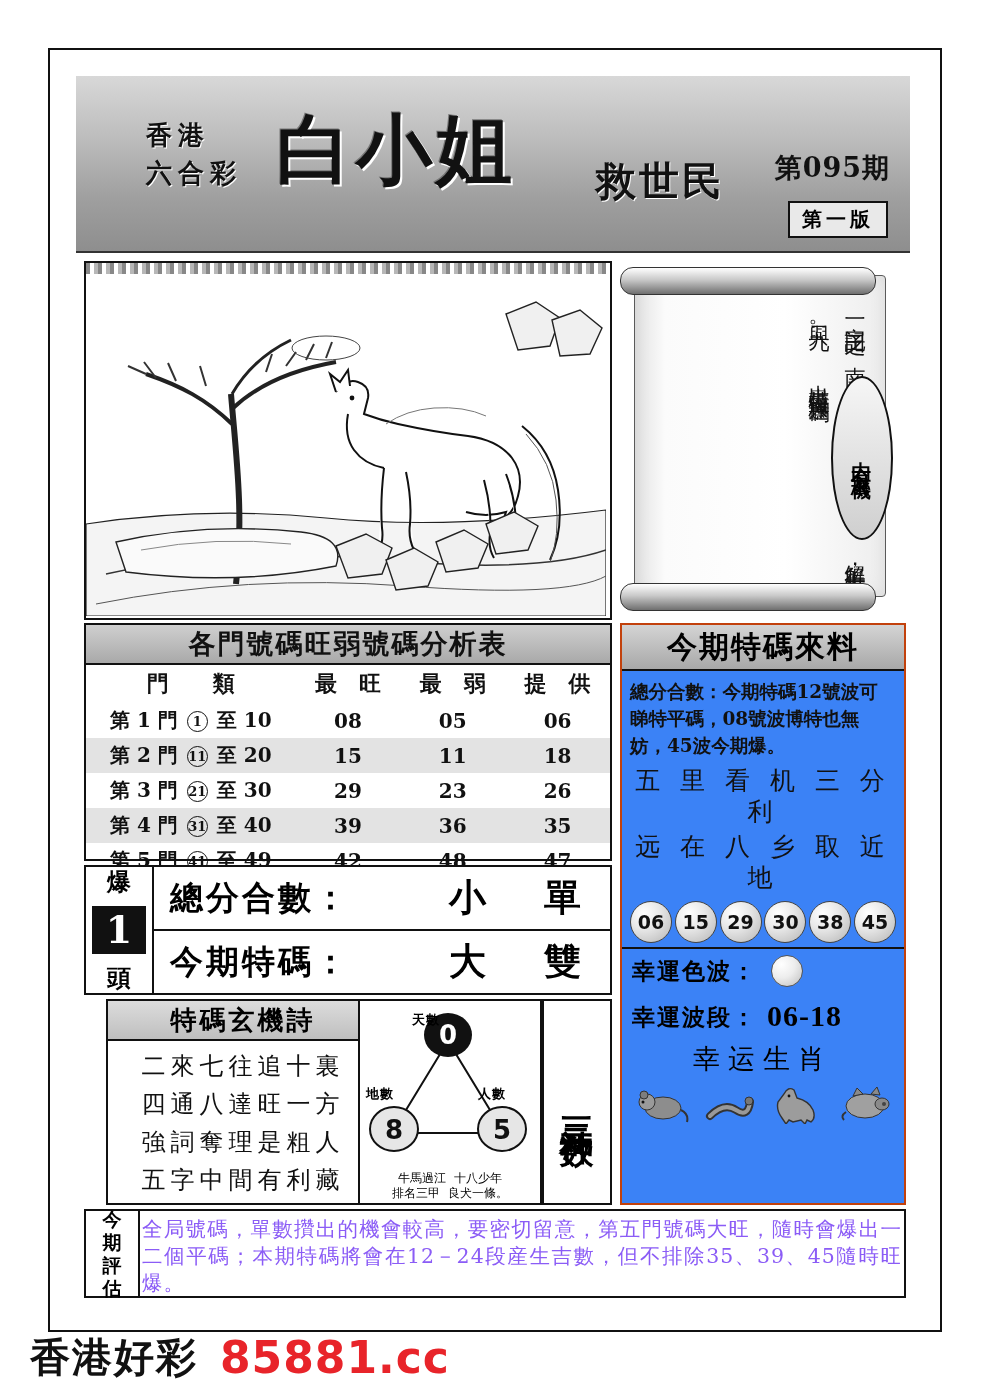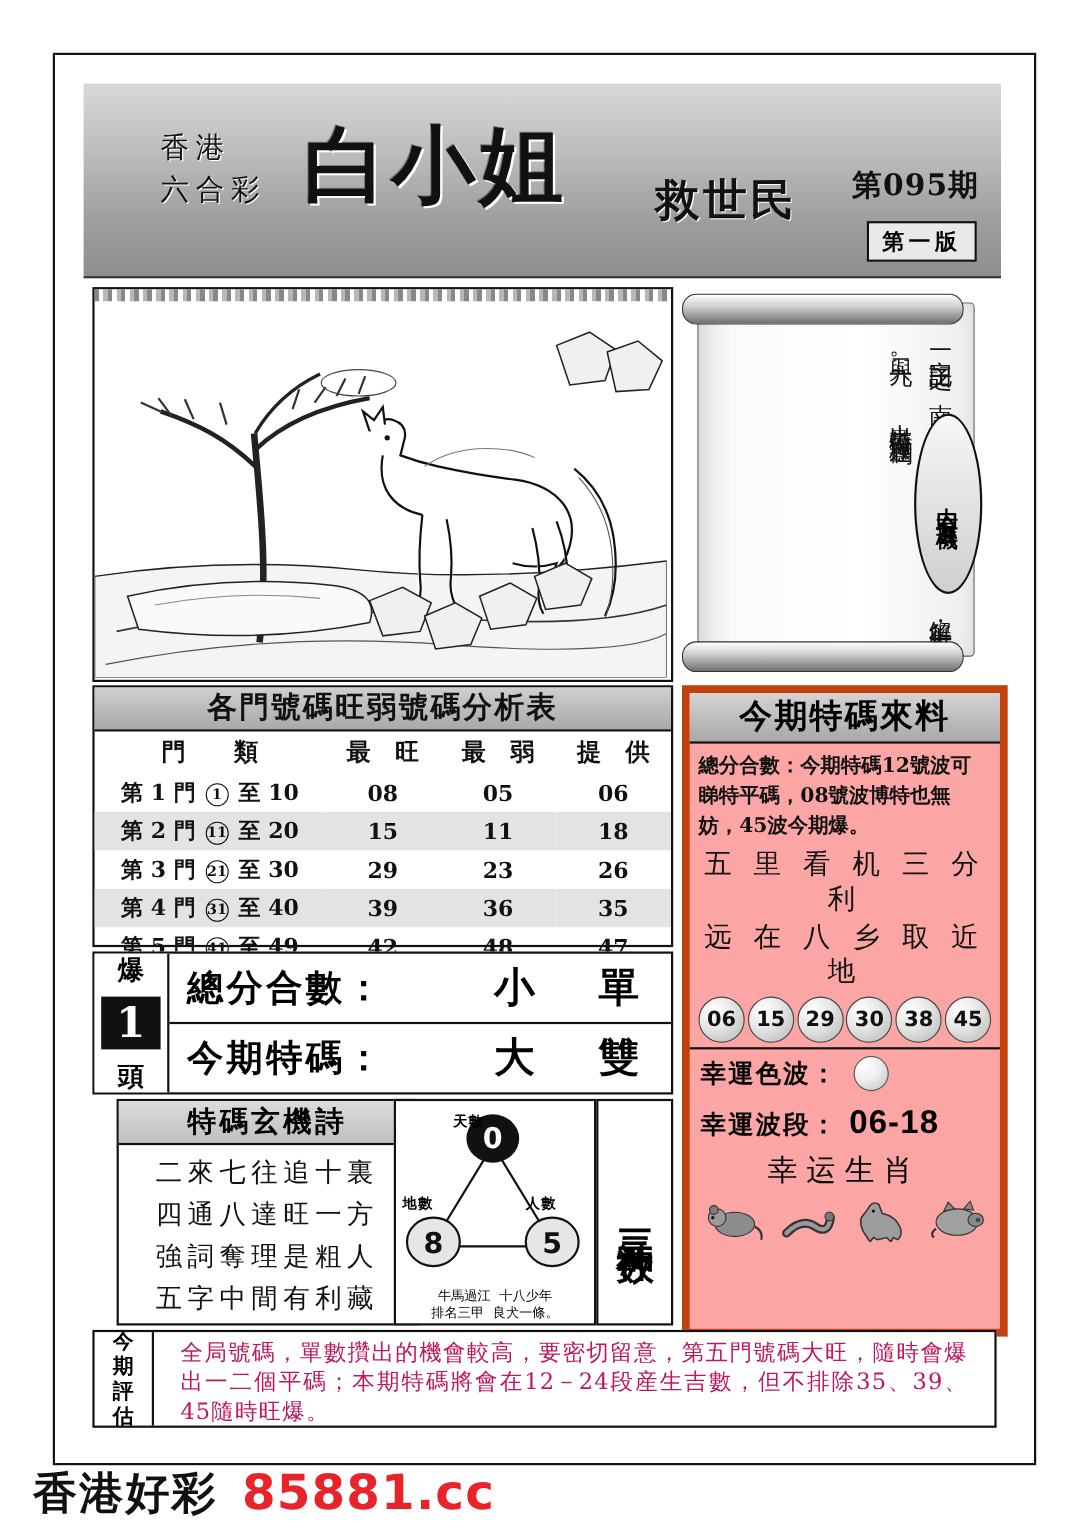--- a/index.html
+++ b/index.html
@@ -38,21 +38,21 @@
 
   
   .masthead{
     position:relative;height:175px;
     background:linear-gradient(180deg,#d8d8d8 0%,#bdbdbd 35%,#9f9f9f 70%,#8e8e8e 100%);
     border-bottom:2px solid #333;
   }
   .mast-hk{
     position:absolute;left:70px;top:40px;width:110px;
     font-family:"DejaVu Serif","Liberation Serif",serif;
-    font-weight:normal;font-size:26px;color:#111;line-height:38px;letter-spacing:6px;
+    font-weight:bold;font-size:26px;color:#111;line-height:38px;letter-spacing:6px;
     text-shadow:1px 1px 0 #fff;
   }
   .mast-title{
     position:absolute;left:200px;top:24px;
     font-family:"DejaVu Serif","Liberation Serif",serif;
     font-weight:bold;font-size:76px;color:#111;letter-spacing:4px;
     text-shadow:2px 2px 0 #fff, -1px -1px 0 #777;
   }
   .mast-sub{
     position:absolute;left:520px;top:78px;
@@ -229,21 +229,21 @@
   }
   .sanyuan span{
     writing-mode:vertical-rl;text-orientation:upright;
     font-family:"DejaVu Serif","Liberation Serif",serif;
     font-weight:bold;font-size:34px;letter-spacing:6px;
   }
 
   
   .right-col{
     position:absolute;left:544px;top:370px;width:282px;height:578px;
-    border:7px solid #c2410c;background:#fca5a5;
+    border:2px solid #c2410c;background:#3b82f6;
   }
   .rc-title{
     height:44px;line-height:44px;text-align:center;border-bottom:2px solid #111;
     background:linear-gradient(180deg,#d4d4d4,#a8a8a8);
     font-family:"DejaVu Serif","Liberation Serif",serif;
     font-weight:bold;font-size:30px;letter-spacing:2px;
   }
   .rc-advice{
     padding:7px 8px 4px 8px;
     font-family:"DejaVu Serif","Liberation Serif",serif;
@@ -274,21 +274,21 @@
     display:flex;align-items:flex-end;padding:6px 10px;
     font-family:"DejaVu Serif","Liberation Serif",serif;
     font-weight:bold;font-size:23px;letter-spacing:2px;
   }
   .colorball{
     width:30px;height:30px;border-radius:50%;margin-left:14px;
     background:radial-gradient(circle at 32% 28%,#fff 0%,#ededed 45%,#bdbdbd 100%);
     border:1.5px solid #555;
   }
   .rc-wave-val{
-    font-family:Liberation Sans, sans-serif;
+    font-family:Liberation Serif, serif;
     font-size:30px;font-weight:bold;margin-left:10px;letter-spacing:1px;
   }
   .rc-zodiac-title{
     text-align:center;font-family:"DejaVu Serif","Liberation Serif",serif;
     font-size:27px;letter-spacing:8px;padding:2px 0 4px 0;
   }
   .zrow{display:flex;justify-content:space-around;align-items:center;padding:0 6px 6px 6px;}
   .zcell{width:58px;height:46px;display:flex;align-items:center;justify-content:center;}
 
   
@@ -296,23 +296,23 @@
     position:absolute;left:8px;top:956px;width:818px;height:85px;
     border:2px solid #111;background:#fff;display:flex;
   }
   .foot-tag{
     width:52px;border-right:2px solid #111;
     display:flex;align-items:center;justify-content:center;
     font-family:"DejaVu Serif","Liberation Serif",serif;
     font-weight:bold;font-size:19px;line-height:23px;text-align:center;
   }
   .foot-text{
-    flex:1;padding:5px 24px;
-    font-family:"DejaVu Serif","Liberation Serif",serif;
-    font-size:20.5px;line-height:27px;letter-spacing:1px;color:#be185d;text-align:justify;
+    flex:1;padding:5px 2px;
+    font-family:"DejaVu Serif","Liberation Serif",serif;
+    font-size:20.5px;line-height:27px;letter-spacing:1px;color:#8b5cf6;text-align:justify;
   }
 
   
   .brand{
     position:absolute;left:30px;top:1332px;width:930px;height:50px;
     display:flex;align-items:center;
   }
   .brand-cn{
     font-family:"DejaVu Serif","Liberation Serif",serif;
     font-weight:bold;font-size:40px;color:#111;letter-spacing:2px;

